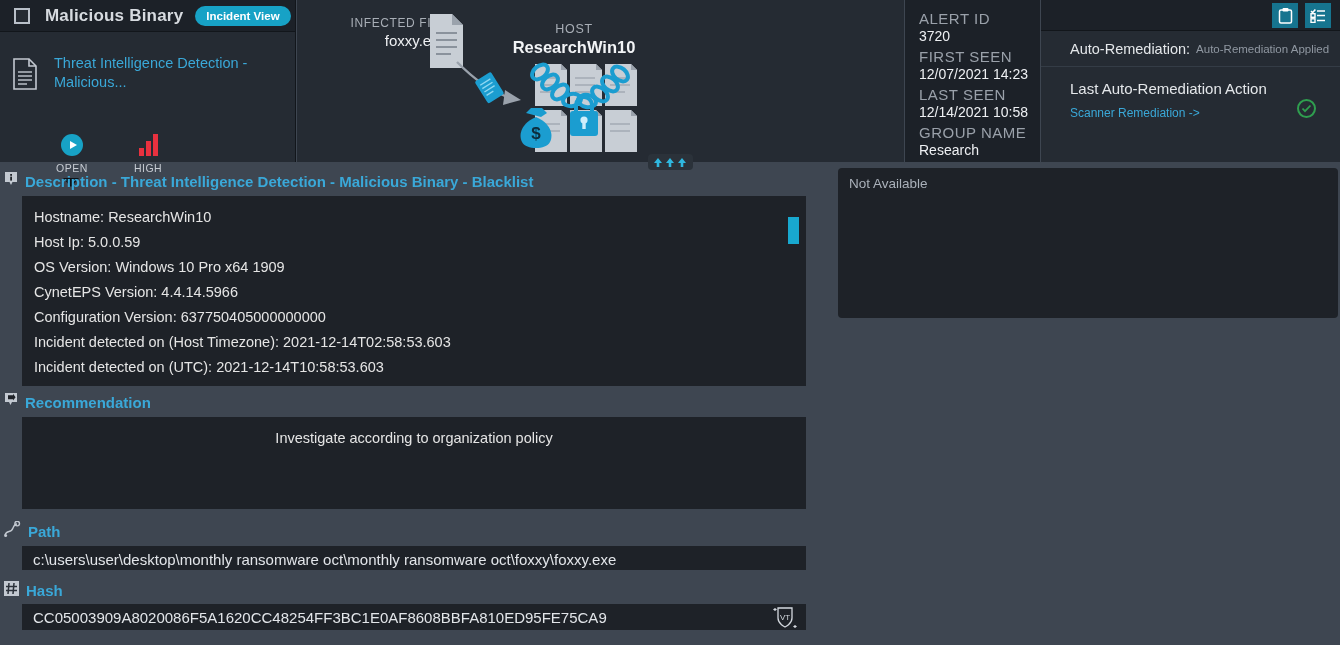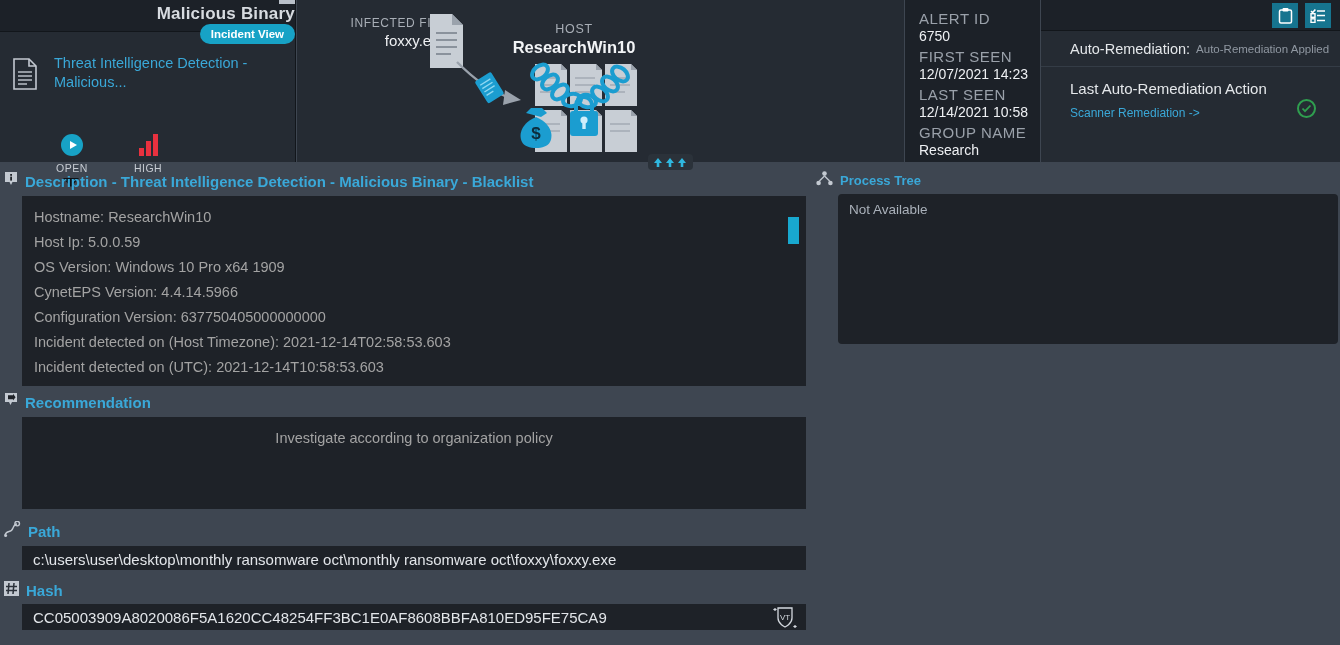--- a/index.html
+++ b/index.html
@@ -10,22 +10,22 @@
     overflow: hidden;
     color: #e8eaed;
   }
   #app { position: relative; width: 1340px; height: 645px; }
 
   
   .topbar { position: absolute; left:0; top:0; width:1340px; height:168px; }
 
   .tb-left { position:absolute; left:0; top:0; width:296px; height:162px;
              background:#252b33; border-right:1px solid #12161b; }
-  .tb-left-head { height:32px; background:#1c2128; display:flex; align-items:flex-end;
-                  padding-left:14px; border-bottom:1px solid #12161b;flex-direction:column; }
+  .tb-left-head { height:32px; background:#1c2128; display:flex; align-items:center;
+                  padding-left:14px; border-bottom:1px solid #12161b; }
   .chk { width:16px; height:16px; border:2px solid #b9c0c9; background:#252b33;
          display:inline-block; }
   .title-txt { margin-left:15px; font-size:17px; font-weight:bold; color:#d7dbe0;
                letter-spacing:.2px; }
   .pill { margin-left:12px; background:#17a2c6; color:#fff; font-size:11.5px;
           font-weight:bold; border-radius:11px; padding:4px 11px 4px; }
 
   .tb-left-body { position:relative; height:130px; }
   .doc-icon { position:absolute; left:12px; top:26px; }
   .alert-link { position:absolute; left:54px; top:22px; width:200px; font-size:14.5px;
@@ -81,21 +81,21 @@
 
   
   .main { position:absolute; left:0; top:168px; width:1340px; height:477px; }
   .col-l { position:absolute; left:0; top:0; width:810px; }
   .col-r { position:absolute; left:812px; top:0; width:528px; }
 
   .sec-head { display:flex; align-items:center; gap:7px; padding:3px 0 4px 4px; }
   .sec-title { font-size:15px; font-weight:bold; color:#3aa8d8; }
   .sec-title.sm { font-size:13px; }
   .box { background:#1e2228; position:relative; }
-  .box-txt { padding:9px 12px; font-size:14.5px; color:#a3a3a3; line-height:25px; }
+  .box-txt { padding:9px 12px; font-size:14.5px; color:#e5e5e5; line-height:25px; }
   .scroll-thumb { position:absolute; right:7px; top:21px; width:11px; height:27px;
                   background:#18a8cf; cursor:pointer; }
   .clip { overflow:hidden; }
 
   .path-val, .hash-val { padding:5px 11px; font-size:15px; color:#e2e5e9; }
   .vt-badge { position:absolute; right:8px; top:2px; }
 
   .pt-box { height:150px; }
   .pt-txt { padding:8px 11px; font-size:13.5px; color:#aab1ba; }
 
@@ -253,21 +253,21 @@
             <polygon points="5,1 9,6 6.3,6 6.3,10 3.7,10 3.7,6 1,6"></polygon>
             <polygon points="17,1 21,6 18.3,6 18.3,10 15.7,10 15.7,6 13,6"></polygon>
             <polygon points="29,1 33,6 30.3,6 30.3,10 27.7,10 27.7,6 25,6"></polygon>
           </g>
         </svg>
       </div>
     </div>
 
     <div class="tb-alert">
       <div class="al-k">ALERT ID</div>
-      <div class="al-v">6750</div>
+      <div class="al-v">3720</div>
       <div class="al-k">FIRST SEEN</div>
       <div class="al-v">12/07/2021 14:23</div>
       <div class="al-k">LAST SEEN</div>
       <div class="al-v">12/14/2021 10:58</div>
       <div class="al-k">GROUP NAME</div>
       <div class="al-v">Research</div>
     </div>
 
     <div class="tb-right">
       <div class="tb-right-head">
@@ -392,34 +392,20 @@
               <polygon points="23,19 25,20.5 23,22 21,20.5" fill="#d4d9df"></polygon>
             </svg>
           </span>
         </div>
       </div>
     </div>
 
     <div class="col-r">
 
       <div>
-        <div class="sec-head">
-          <span>
-            <svg width="17" height="15" viewBox="0 0 17 15">
-              <circle cx="8.5" cy="2.6" r="2.3" fill="#c3c9d1"></circle>
-              <circle cx="2.6" cy="12" r="2.3" fill="#c3c9d1"></circle>
-              <circle cx="14.4" cy="12" r="2.3" fill="#c3c9d1"></circle>
-              <g stroke="#c3c9d1" stroke-width="1.3">
-                <line x1="8.5" y1="5" x2="3.4" y2="10"></line>
-                  <line x1="8.5" y1="5" x2="13.6" y2="10"></line>
-              </g>
-            </svg>
-          </span>
-          <span class="sec-title sm">Process Tree</span>
-        </div>
         <div class="box pt-box" style="margin-left:26px;width:500px;border-radius:4px;">
           <div class="pt-txt">Not Available</div>
         </div>
       </div>
 
     </div>
   </div>
 </div>
 
 </body></html>

